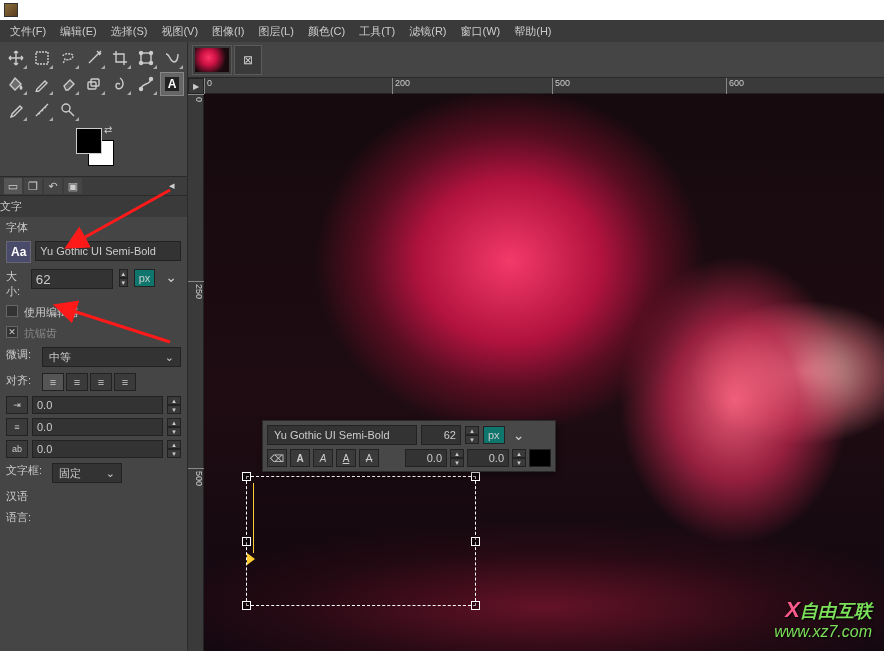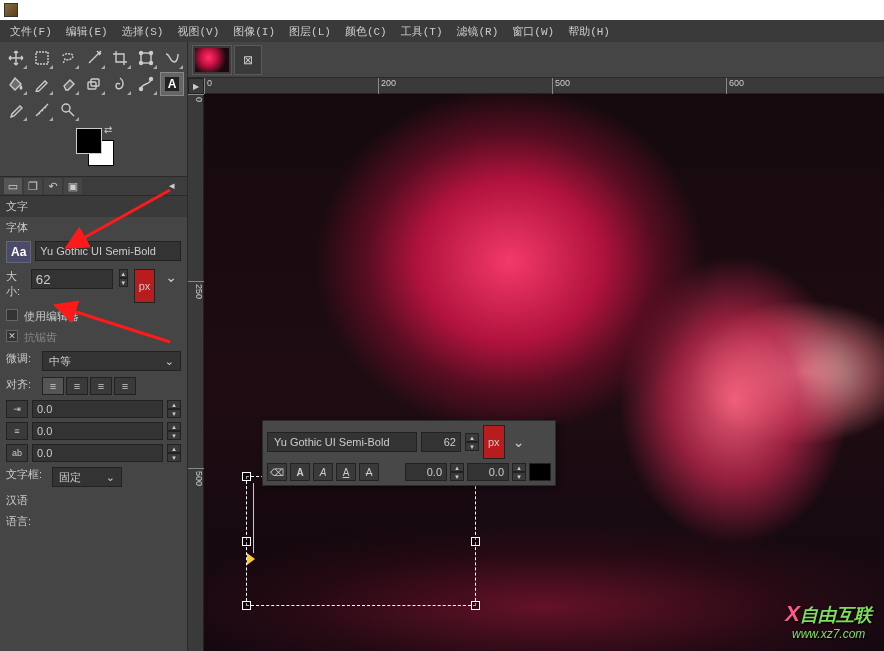--- a/index.html
+++ b/index.html
@@ -1,44 +1,44 @@
 <!DOCTYPE html>
 <html><head>
 <meta charset="utf-8">
 <style>
 * { margin: 0; padding: 0; box-sizing: border-box; font-family: sans-serif; }
 body { background: #454545; color: #ccc; font-size: 11px; width: 884px; height: 651px; overflow: hidden; position: relative; }
 .title-bar { background: #fff; height: 20px; display: flex; align-items: center; padding: 0 4px; color: #000; }
 .title-bar .icon-box { width: 14px; height: 14px; background: linear-gradient(135deg,#8b6b3a,#5a4020); margin-right: 6px; border: 1px solid #333; }
 .menu-bar { background: #3a3a3a; height: 22px; display: flex; align-items: center; padding: 0 4px; gap: 2px; }
-.menu-bar span { padding: 2px 6px; cursor: pointer; font-family: Liberation Mono, monospace; }
+.menu-bar span { padding: 2px 6px; cursor: pointer; }
 .main-layout { display: flex; height: calc(100% - 42px); }
 .left-panel { width: 188px; background: #454545; display: flex; flex-direction: column; border-right: 1px solid #2a2a2a; }
 .toolbox { background: #454545; padding: 4px; }
 .tool-grid { display: grid; grid-template-columns: repeat(7, 24px); gap: 2px; }
 .tool-btn { width: 24px; height: 24px; background: #454545; display: flex; align-items: center; justify-content: center; cursor: pointer; position: relative; }
 .tool-btn.active { background: #666; border: 1px solid #888; }
 .tool-dot { position: absolute; bottom: 1px; right: 1px; width: 0; height: 0; border-left: 4px solid transparent; border-bottom: 4px solid #aaa; }
 .color-swatch-area { padding: 8px 0 8px 68px; position: relative; height: 50px; }
 .fg-swatch { width: 26px; height: 26px; background: #000; border: 1px solid #ccc; position: absolute; top: 6px; left: 72px; z-index: 2; }
 .bg-swatch { width: 26px; height: 26px; background: #fff; border: 1px solid #000; position: absolute; top: 18px; left: 84px; }
 .mini-swap { position: absolute; top: 2px; left: 100px; font-size: 10px; }
 .tab-strip { background: #3c3c3c; height: 20px; display: flex; align-items: center; padding: 0 4px; gap: 2px; border-top: 1px solid #2a2a2a; border-bottom: 1px solid #2a2a2a; }
 .tab-strip .tab-icon { width: 18px; height: 16px; background: #454545; display: flex; align-items: center; justify-content: center; }
 .tab-strip .tab-icon.active { background: #555; }
 .dock-reset { margin-left: auto; width: 14px; height: 14px; }
-.section-header { background: #3a3a3a; padding: 3px 6px; font-size: 11px; }
+.section-header { background: #3a3a3a; padding: 3px 0; font-size: 11px; }
 .prop-row { display: flex; align-items: flex-start; padding: 3px 6px; gap: 6px; }
 .prop-label { width: 30px; font-size: 11px; }
 .font-box { background: #333; border: 1px solid #222; padding: 3px 4px; flex: 1; display: flex; align-items: center; gap: 4px; }
 .font-aa { background: #4a4a6a; color: #fff; padding: 3px 4px; font-weight: bold; font-size: 12px; border: 1px solid #667; }
 .num-input { background: #333; border: 1px solid #222; padding: 2px 4px; color: #ccc; width: 82px; height: 20px; }
 .spinner { width: 14px; display: flex; flex-direction: column; }
 .spinner div { height: 9px; background: #3a3a3a; border: 1px solid #222; font-size: 7px; text-align: center; line-height: 7px; }
-.unit-box { background: #b91c1c; padding: 10px 4px; border: 1px solid #222; }
+.unit-box { background: #0f766e; padding: 2px 4px; border: 1px solid #222; }
 .chevron { font-size: 14px; padding: 0 4px; }
 .checkbox { width: 12px; height: 12px; background: #333; border: 1px solid #666; display: inline-flex; align-items: center; justify-content: center; font-size: 9px; }
 .dropdown { background: #333; border: 1px solid #222; padding: 2px 6px; flex: 1; display: flex; justify-content: space-between; align-items: center; height: 20px; }
 .color-well { background: #000; border: 1px solid #222; width: 100px; height: 18px; }
 .align-btns { display: flex; gap: 2px; }
 .align-btn { width: 22px; height: 18px; background: #3a3a3a; border: 1px solid #222; display: flex; align-items: center; justify-content: center; }
 .align-btn.active { background: #555; }
 .spacing-row { display: flex; align-items: center; gap: 4px; padding: 2px 6px; }
 .spacing-icon { width: 22px; height: 18px; background: #3a3a3a; border: 1px solid #222; display: flex; align-items: center; justify-content: center; font-size: 9px; }
 .spacing-val { background: #333; border: 1px solid #222; padding: 2px 4px; flex: 1; height: 18px; }
@@ -73,24 +73,24 @@
 .float-font { background: #333; border: 1px solid #222; padding: 3px 6px; width: 150px; }
 .float-size { background: #333; border: 1px solid #222; padding: 3px 4px; width: 40px; text-align: right; }
 .float-row2 { display: flex; align-items: center; gap: 3px; }
 .float-btn { width: 20px; height: 18px; background: #3a3a3a; border: 1px solid #222; display: flex; align-items: center; justify-content: center; font-size: 10px; }
 .float-num { background: #333; border: 1px solid #222; padding: 2px 4px; width: 42px; text-align: right; height: 18px; }
 .float-color { width: 22px; height: 18px; background: #000; border: 1px solid #222; }
 
 .arrow { position: absolute; pointer-events: none; z-index: 100; }
 .arrow svg { overflow: visible; }
 
-.watermark { position: absolute; bottom: 10px; right: 12px; text-align: center; font-style: italic; }
+.watermark { position: absolute; bottom: 10px; right: 12px; text-align: right; font-style: italic; }
 .watermark .line1 { color: #7be05a; font-size: 18px; font-weight: bold; text-shadow: 1px 1px 2px #000; }
 .watermark .line1 .x { color: #ff5a8c; font-size: 22px; font-weight: bold; }
-.watermark .line2 { color: #7be05a; font-size: 12px; text-shadow: 1px 1px 2px #000; }
+.watermark .line2 { color: #7be05a; font-size: 16px; text-shadow: 1px 1px 2px #000; }
 
 svg.tool-svg { width: 16px; height: 16px; stroke: #ccc; fill: none; stroke-width: 1.4; }
 </style>
 </head>
 <body>
 
 <div class="title-bar">
   <div class="icon-box"></div>
 </div>
 
@@ -336,21 +336,21 @@
   <div class="canvas-area">
     <div class="image-tab-bar">
       <div class="image-tab">
           <div class="image-thumb"></div>
         </div>
       <div class="close-tab">⊠</div>
     </div>
     <div class="ruler-corner">▶</div>
     <div class="ruler-h">
       <div class="tick" style="left:0">0</div>
-      <div class="tick" style="left:174px">200</div>
+      <div class="tick" style="left:188px">200</div>
       <div class="tick" style="left:348px">500</div>
       <div class="tick" style="left:522px">600</div>
     </div>
     <div class="ruler-v">
       <div class="tick" style="top:0">0</div>
       <div class="tick" style="top:187px">250</div>
       <div class="tick" style="top:374px">500</div>
 
     </div>
     <div class="canvas-viewport">

